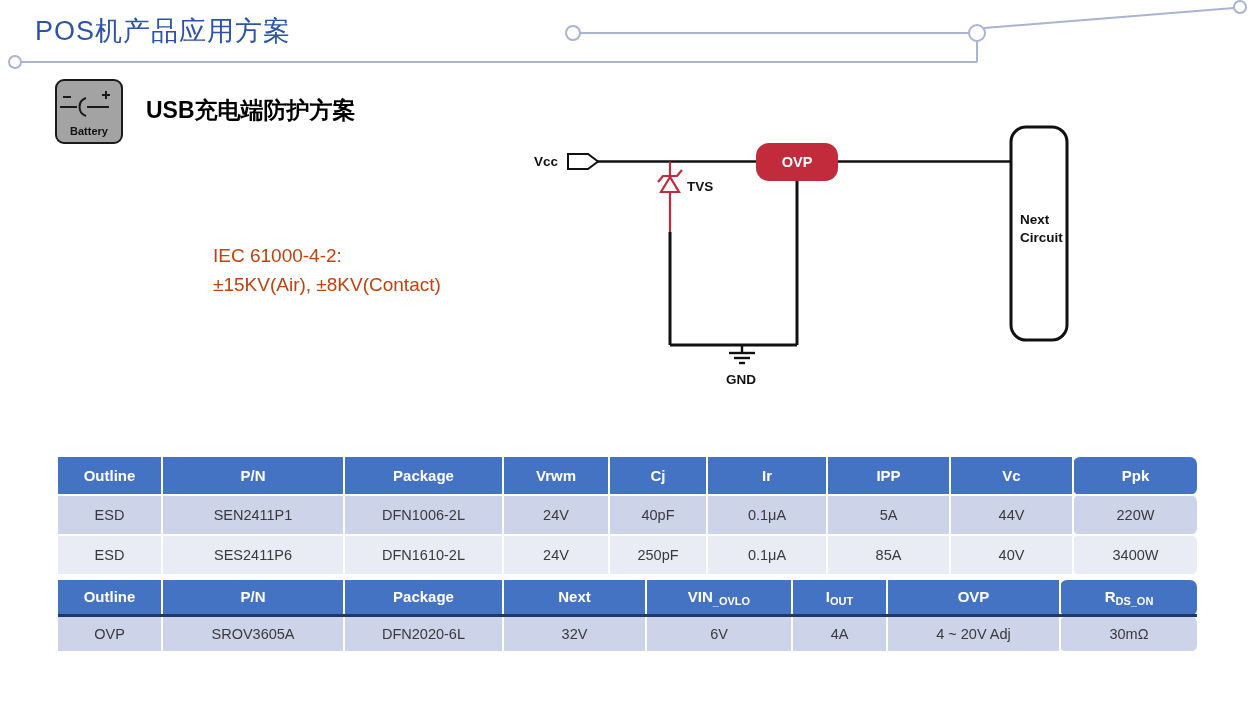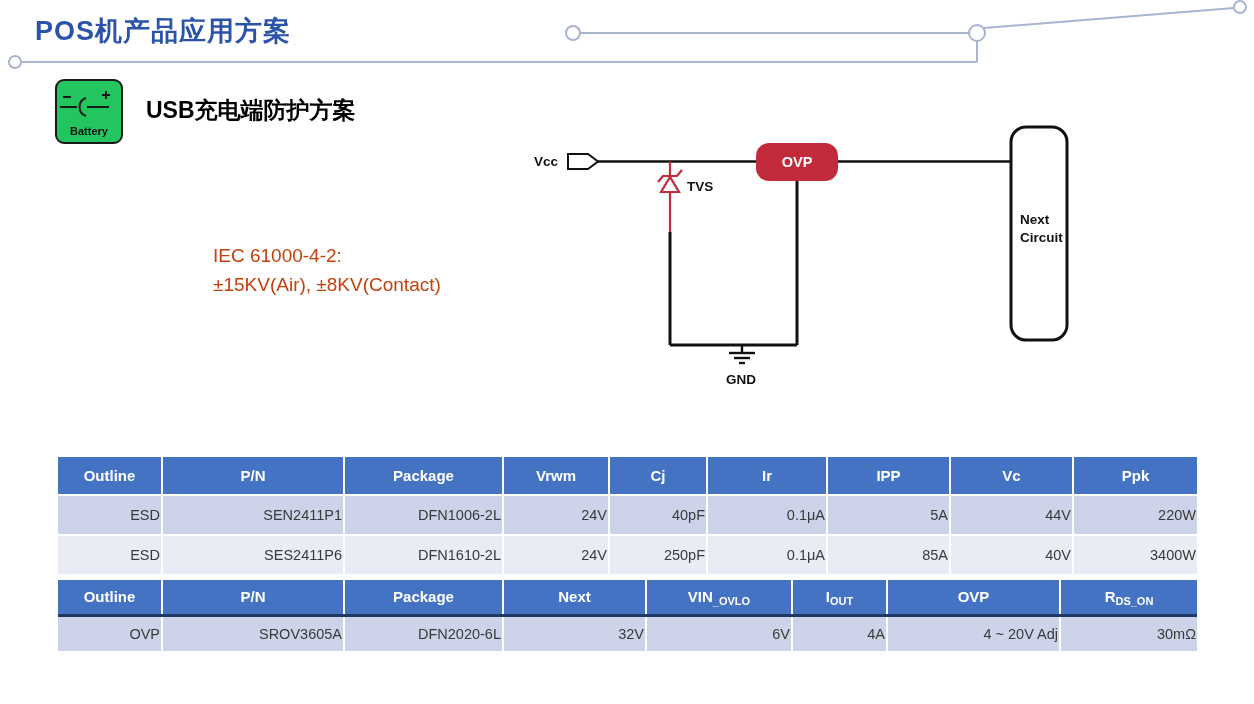--- a/index.html
+++ b/index.html
@@ -1,51 +1,51 @@
 <!DOCTYPE html>
 <html><head>
 <meta charset="utf-8">
 <style>
   html,body{margin:0;padding:0;background:#ffffff;}
   .slide{position:relative;width:1254px;height:704px;background:#fff;overflow:hidden;
          font-family:"Liberation Sans","DejaVu Sans",sans-serif;}
 
   
-  .page-title{position:absolute;left:35px;top:13px;font-size:27px;font-weight:700;
+  .page-title{position:absolute;left:35px;top:13px;font-size:27px;font-weight:400;
               color:#2b53a9;letter-spacing:1px;}
   .deco-svg{position:absolute;left:0;top:0;pointer-events:none;}
 
   
   .logo{position:absolute;left:1022px;top:21px;width:220px;height:56px;}
   .logo-mark{position:absolute;left:0;top:1px;}
   .logo-name{position:absolute;left:74px;top:2px;font-size:27px;font-weight:700;
              color:#13294f;letter-spacing:6px;white-space:nowrap;}
   .logo-sub{position:absolute;left:76px;top:35px;font-size:11.5px;color:#5b6f83;
             letter-spacing:3.2px;white-space:nowrap;font-weight:500;}
 
   
   .battery-card{position:absolute;left:55px;top:79px;width:64px;height:61px;
-                border:2.5px solid #1a1a1a;border-radius:9px;background:#22c55e;}
+                border:2.5px solid #1a1a1a;border-radius:9px;background:#a3a3a3;}
   .battery-label{position:absolute;left:0;right:0;bottom:5px;text-align:center;
                  font-size:11px;font-weight:700;color:#111;}
   .section-title{position:absolute;left:146px;top:95px;font-size:23px;color:#000000;
                  font-weight:700;}
   .section-title .cn{font-family:"Liberation Serif","DejaVu Serif",serif;}
 
   .iec-text{position:absolute;left:213px;top:241px;font-size:19px;color:#c2410c;
             line-height:29px;white-space:nowrap;}
 
   .circuit{position:absolute;left:500px;top:118px;}
 
   
   .spec-table{position:absolute;left:58px;border-collapse:collapse;table-layout:fixed;padding-left:20px;}
   .spec-table th{background:#4573c4;color:#fff;font-size:15px;font-weight:700;
                  text-align:center;border-right:2px solid #fff;border-bottom:2px solid #fff;}
-  .spec-table th:last-child,.spec-table td:last-child{border-right:none;}
-  .spec-table td{font-size:14.5px;color:#3a3a3a;text-align:right;
+  .spec-table th:last-child,.spec-table td:last-child{border-right:none;border-radius:7px;}
+  .spec-table td{font-size:14.5px;color:#3a3a3a;text-align:center;
                  border-right:2px solid #fff;border-bottom:2px solid #fff;}
   .t1{top:457px;}
   .t2{top:580px;}
   .t1 th{height:35px;}
   .t1 td{height:36px;}
   .t2 th{height:32px;border-bottom:3px solid #1f3864;}
   .t2 td{height:32px;}
   .row-dark td{background:#cdd3e8;}
   .row-light td{background:#e9ebf5;}
   sub.hdr-sub{font-size:11px;font-weight:700;vertical-align:-3px;letter-spacing:0;}

